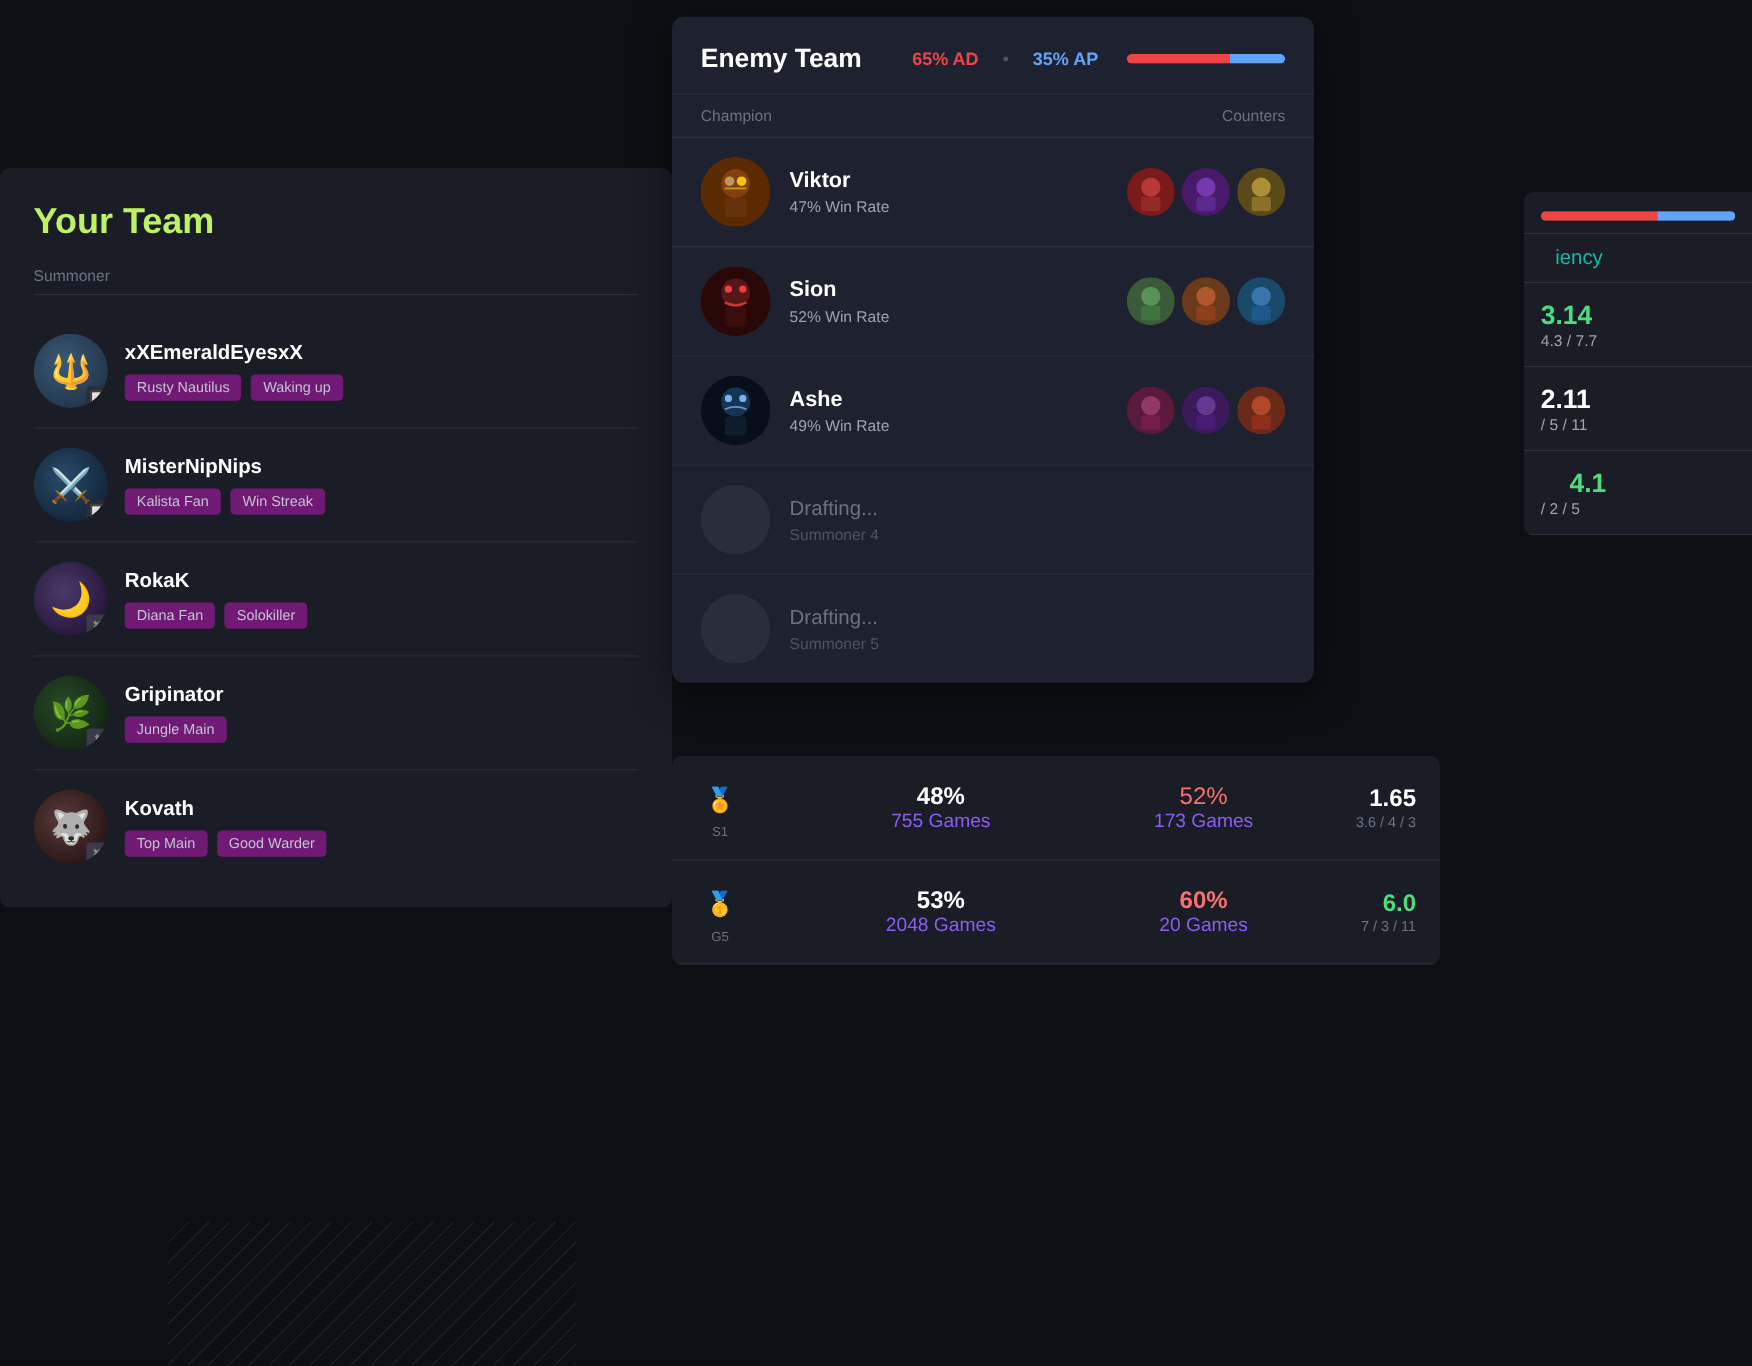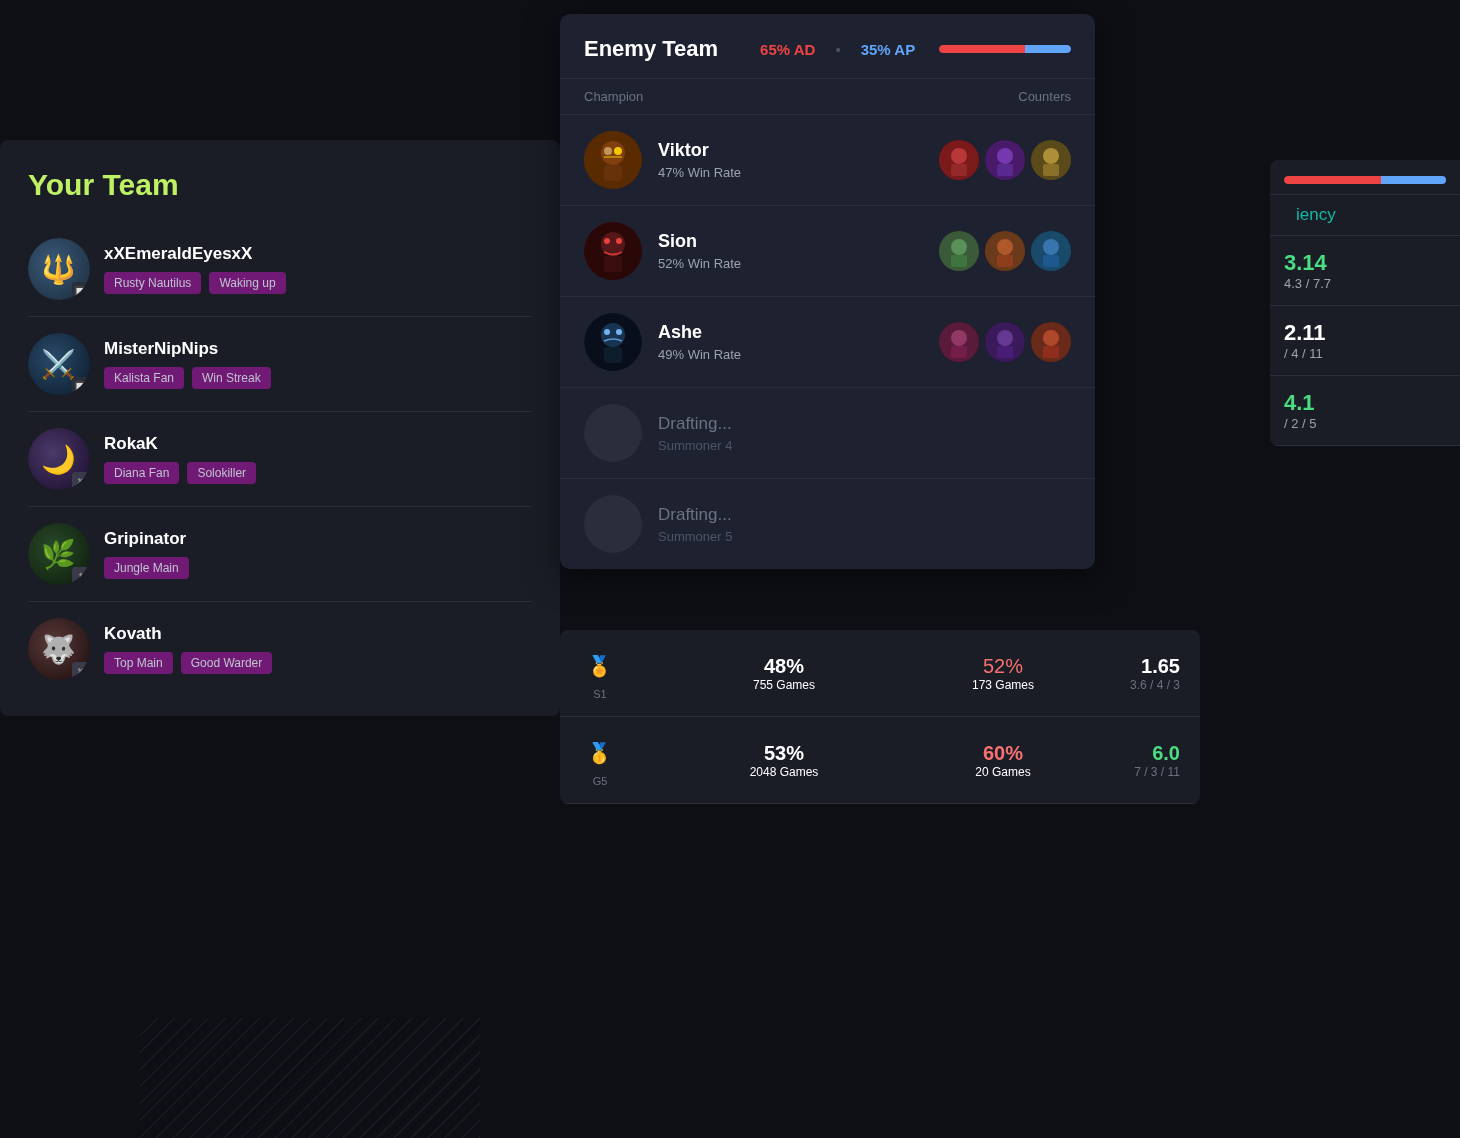--- a/index.html
+++ b/index.html
@@ -132,22 +132,22 @@
       text-align: center;
       margin-top: 2px;
     }
 
     .rank-block {
       text-align: center;
       min-width: 40px;
     }
 
     .stat-games {
-      color: #ffffff;
-      font-size: 12px;
+      color: #8b5cf6;
+      font-size: 16px;
     }
 
     .stat-kda-detail {
       color: #6b7280;
       font-size: 12px;
       text-align: right;
     }
 
     .green { color: #4ade80; }
     .red { color: #f87171; }
@@ -327,20 +327,21 @@
     .counter-6 { background: radial-gradient(circle, #1a4a6a, #000e1a); }
     .counter-7 { background: radial-gradient(circle, #5a1a3a, #1a0010); }
     .counter-8 { background: radial-gradient(circle, #3a1a5a, #0e0018); }
     .counter-9 { background: radial-gradient(circle, #6a2a1a, #200800); }
   </style>
 </head>
 <body>
 
 <div class="your-team-panel">
   <div class="your-team-title">Your Team</div>
+  <div class="section-label">Summoner</div>
 
   <div class="summoner-row">
     <div class="summoner-avatar">
       <div class="avatar-circle champ-nautilus" style="background:radial-gradient(circle at 40% 40%,#3a5a7a,#1a2a3a)">
         <span style="font-size:28px;">🔱</span>
         <div class="avatar-badge">🔲</div>
       </div>
     </div>
     <div class="summoner-info">
       <div class="summoner-name">xXEmeraldEyesxX</div>
@@ -637,20 +638,20 @@
     <span style="color:#14b8a6;font-size:17px;padding-left:12px;">iency</span>
   </div>
 
   <div style="padding:14px 14px;border-bottom:1px solid #2a2d3a;">
     <div style="color:#4ade80;font-size:22px;font-weight:700;">3.14</div>
     <div style="color:#9ca3af;font-size:13px;">4.3 / 7.7</div>
   </div>
 
   <div style="padding:14px 14px;border-bottom:1px solid #2a2d3a;">
     <div style="color:#ffffff;font-size:22px;font-weight:700;">2.11</div>
-    <div style="color:#9ca3af;font-size:13px;">/ 4 / 11</div>
+    <div style="color:#9ca3af;font-size:13px;">/ 5 / 11</div>
   </div>
 
   <div style="padding:14px 14px;border-bottom:1px solid #2a2d3a;">
-    <div style="color:#4ade80;font-size:22px;font-weight:700;">4.1</div>
+    <div style="color:#4ade80;font-size:22px;font-weight:700;margin-left:24px;">4.1</div>
     <div style="color:#9ca3af;font-size:13px;">/ 2 / 5</div>
   </div>
 </div>
 
 </body></html>

